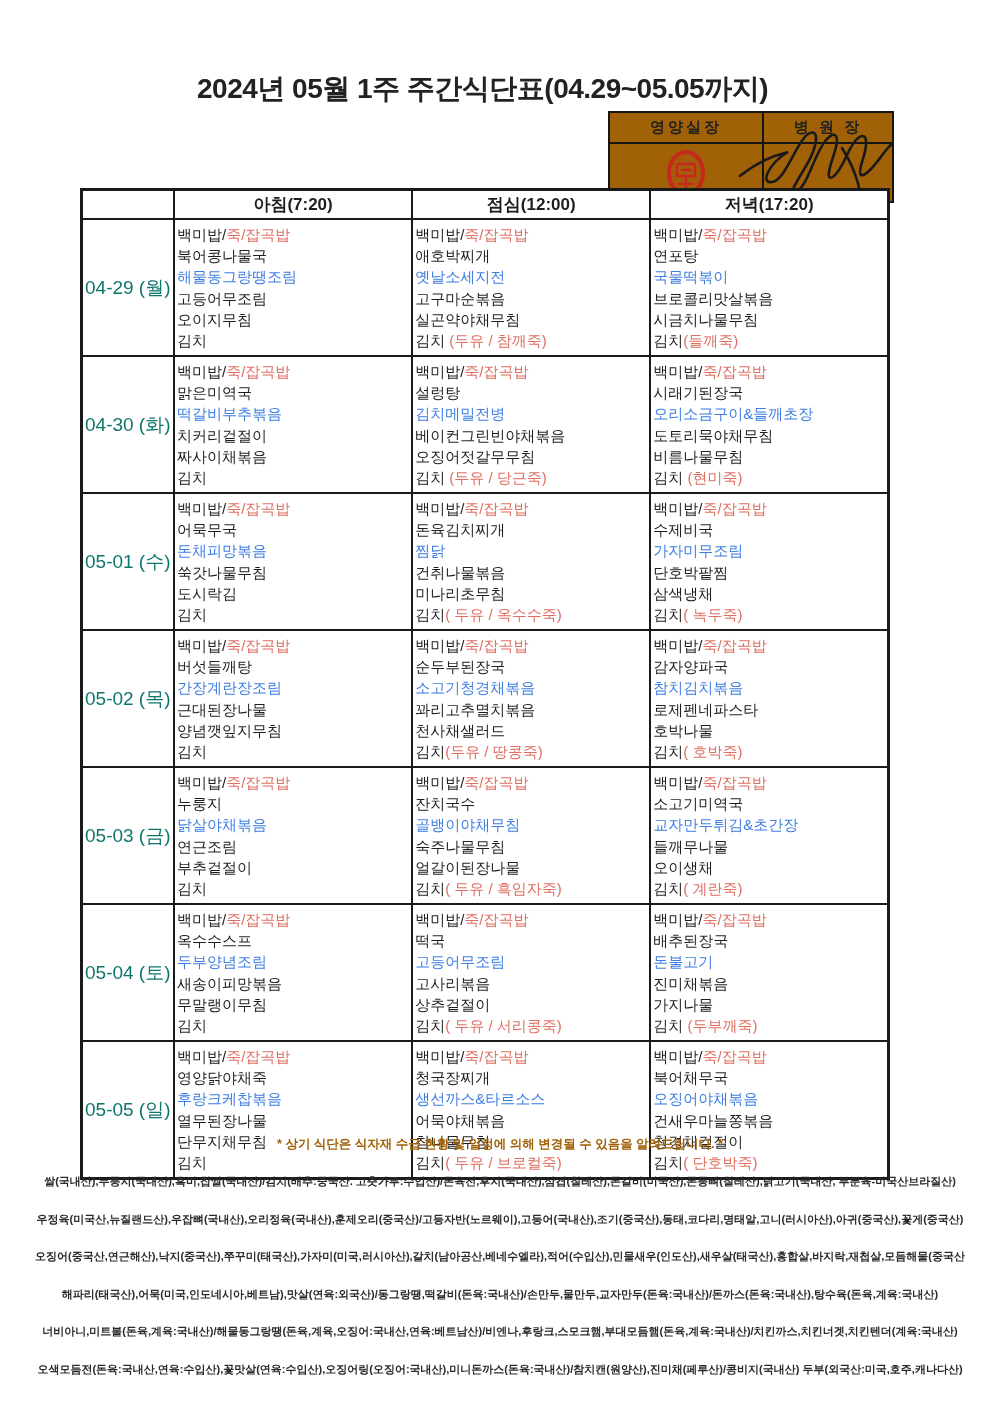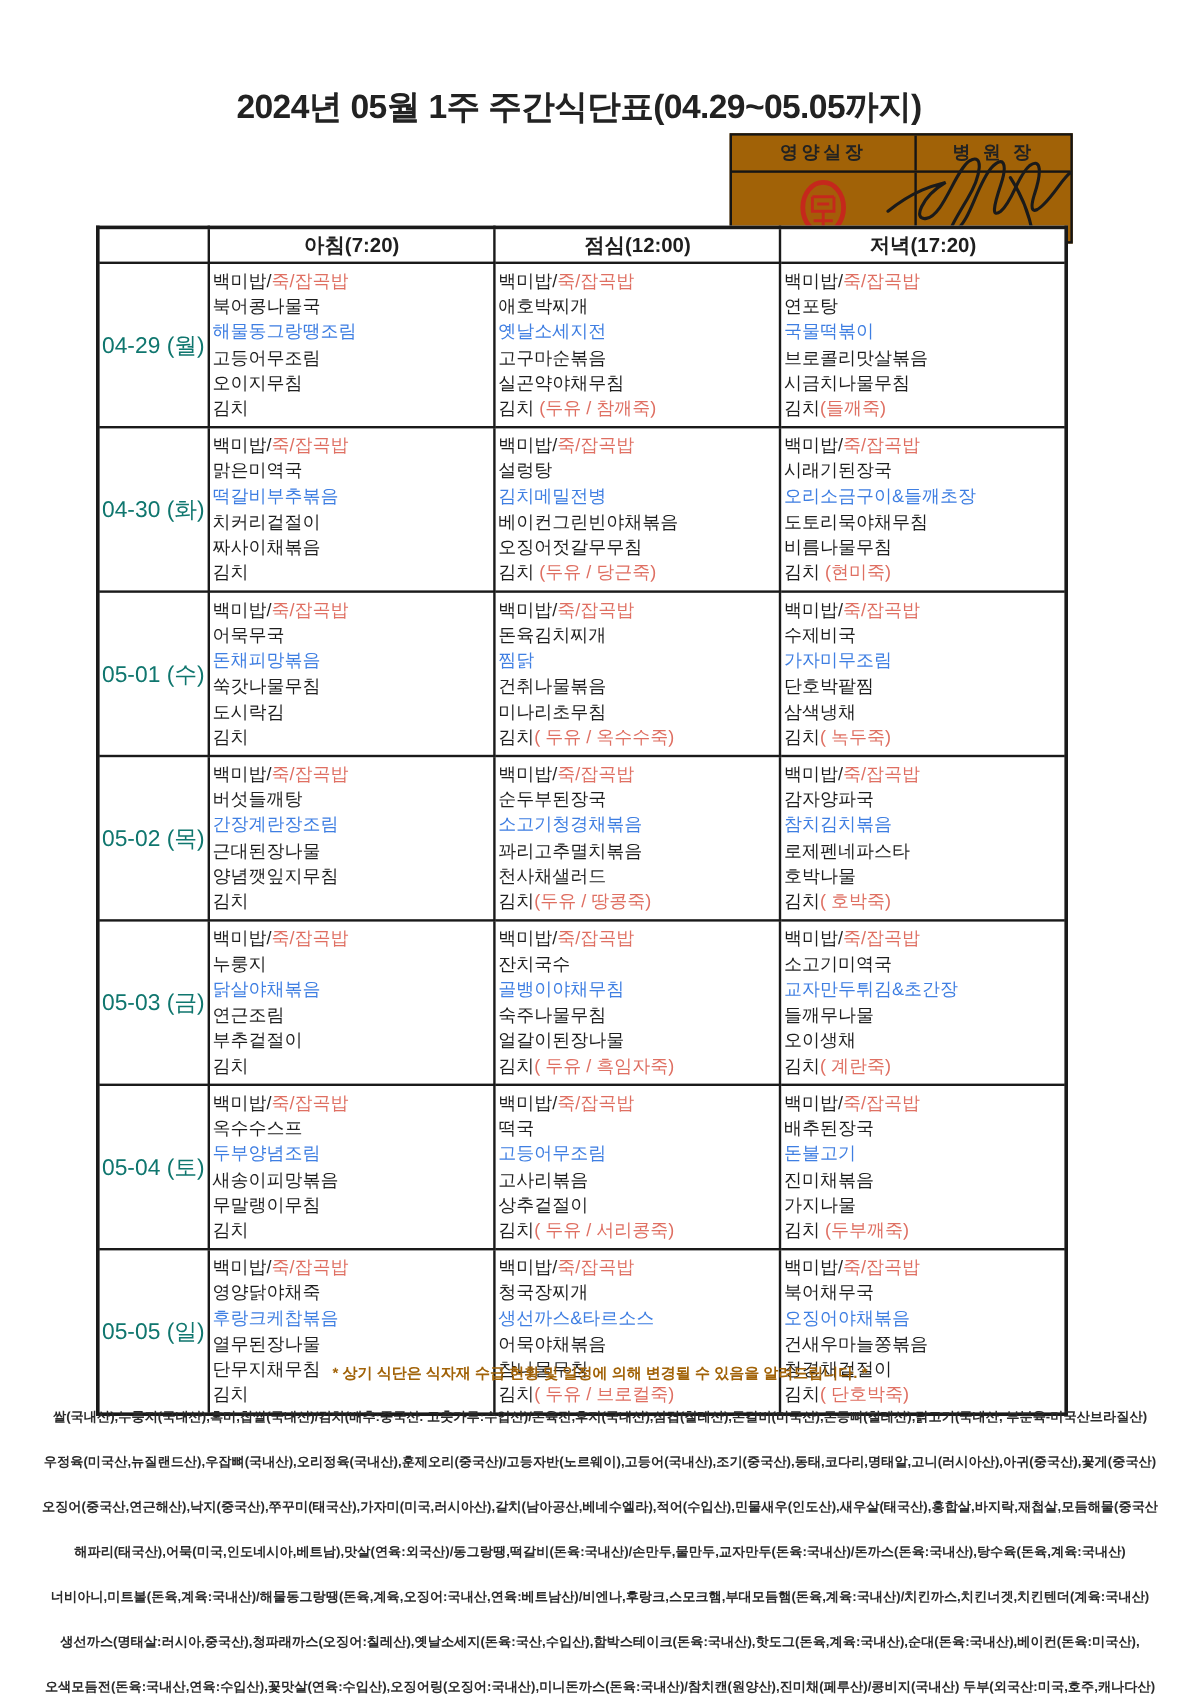--- a/index.html
+++ b/index.html
@@ -284,15 +284,14 @@
 </table>
 
 <div class="footnote">* 상기 식단은 식자재 수급 현황 및 일정에 의해 변경될 수 있음을 알려드립니다. *</div>
 
 <div class="origins">
     <div class="origin-line">쌀(국내산),누룽지(국내산),흑미,찹쌀(국내산)/김치(배추:중국산. 고춧가루:수입산)/돈육전,후지(국내산),삼겹(칠레산),돈갈비(미국산),돈등뼈(칠레산),닭고기(국내산, 부분육-미국산브라질산)</div>
     <div class="origin-line">우정육(미국산,뉴질랜드산),우잡뼈(국내산),오리정육(국내산),훈제오리(중국산)/고등자반(노르웨이),고등어(국내산),조기(중국산),동태,코다리,명태알,고니(러시아산),아귀(중국산),꽃게(중국산)</div>
     <div class="origin-line">오징어(중국산,연근해산),낙지(중국산),쭈꾸미(태국산),가자미(미국,러시아산),갈치(남아공산,베네수엘라),적어(수입산),민물새우(인도산),새우살(태국산),홍합살,바지락,재첩살,모듬해물(중국산</div>
     <div class="origin-line">해파리(태국산),어묵(미국,인도네시아,베트남),맛살(연육:외국산)/동그랑땡,떡갈비(돈육:국내산)/손만두,물만두,교자만두(돈육:국내산)/돈까스(돈육:국내산),탕수육(돈육,계육:국내산)</div>
     <div class="origin-line">너비아니,미트볼(돈육,계육:국내산)/해물동그랑땡(돈육,계육,오징어:국내산,연육:베트남산)/비엔나,후랑크,스모크햄,부대모듬햄(돈육,계육:국내산)/치킨까스,치킨너겟,치킨텐더(계육:국내산)</div>
-    <div class="origin-line">생선까스(명태살:러시아,중국산),청파래까스(오징어:칠레산),옛날소세지(돈육:국산,수입산),함박스테이크(돈육:국내산),핫도그(돈육,계육:국내산),순대(돈육:국내산),베이컨(돈육:미국산),</div>
     <div class="origin-line">오색모듬전(돈육:국내산,연육:수입산),꽃맛살(연육:수입산),오징어링(오징어:국내산),미니돈까스(돈육:국내산)/참치캔(원양산),진미채(페루산)/콩비지(국내산) 두부(외국산:미국,호주,캐나다산)</div>
   </div>
 
 </body></html>

